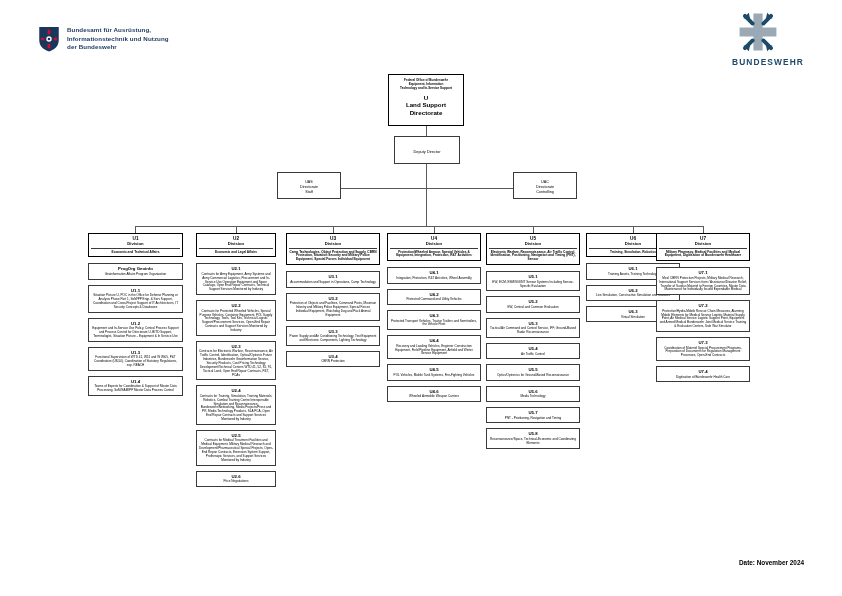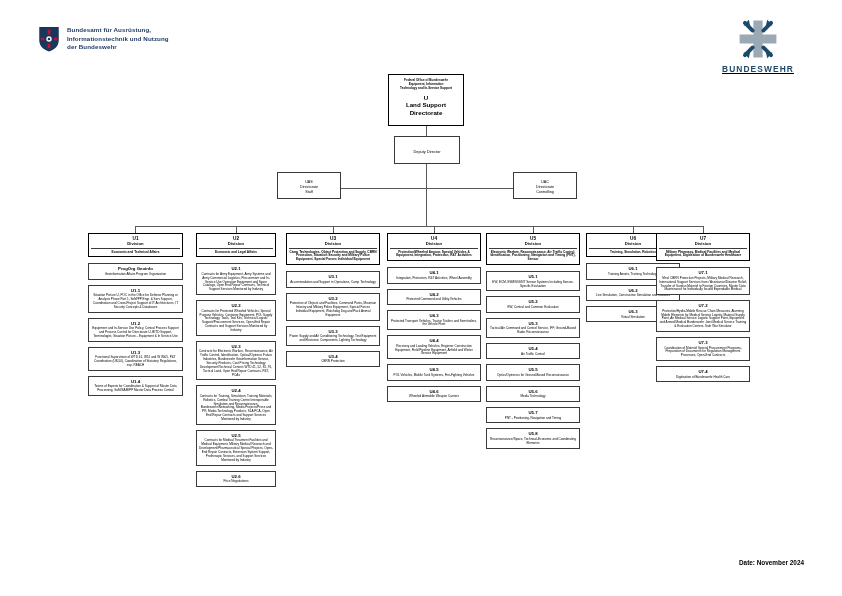--- a/index.html
+++ b/index.html
@@ -27,24 +27,23 @@
   .hdr-left .emblem { width: 22px; height: 26px; flex: 0 0 auto; }
   .hdr-left .lines {
     font-size: 6.2px;
     line-height: 1.38;
     font-weight: bold;
     color: #1b365d;
     letter-spacing: .1px;
   }
   .hdr-right {
     position: absolute;
-    right: 38px; top: 16px;
+    right: 38px; top: 9px;
     width: 92px;
-    text-align: center;
-    text-decoration: underline;
+    text-align: right;
   }
   .hdr-right .bw-mark { width: 46px; height: 46px; margin: 0 auto; display: block; }
   .hdr-right .bw-word {
     font-size: 8.4px;
     font-weight: bold;
     color: #1b4a6b;
     letter-spacing: 1.1px;
     margin-top: 2px;
   }
 

